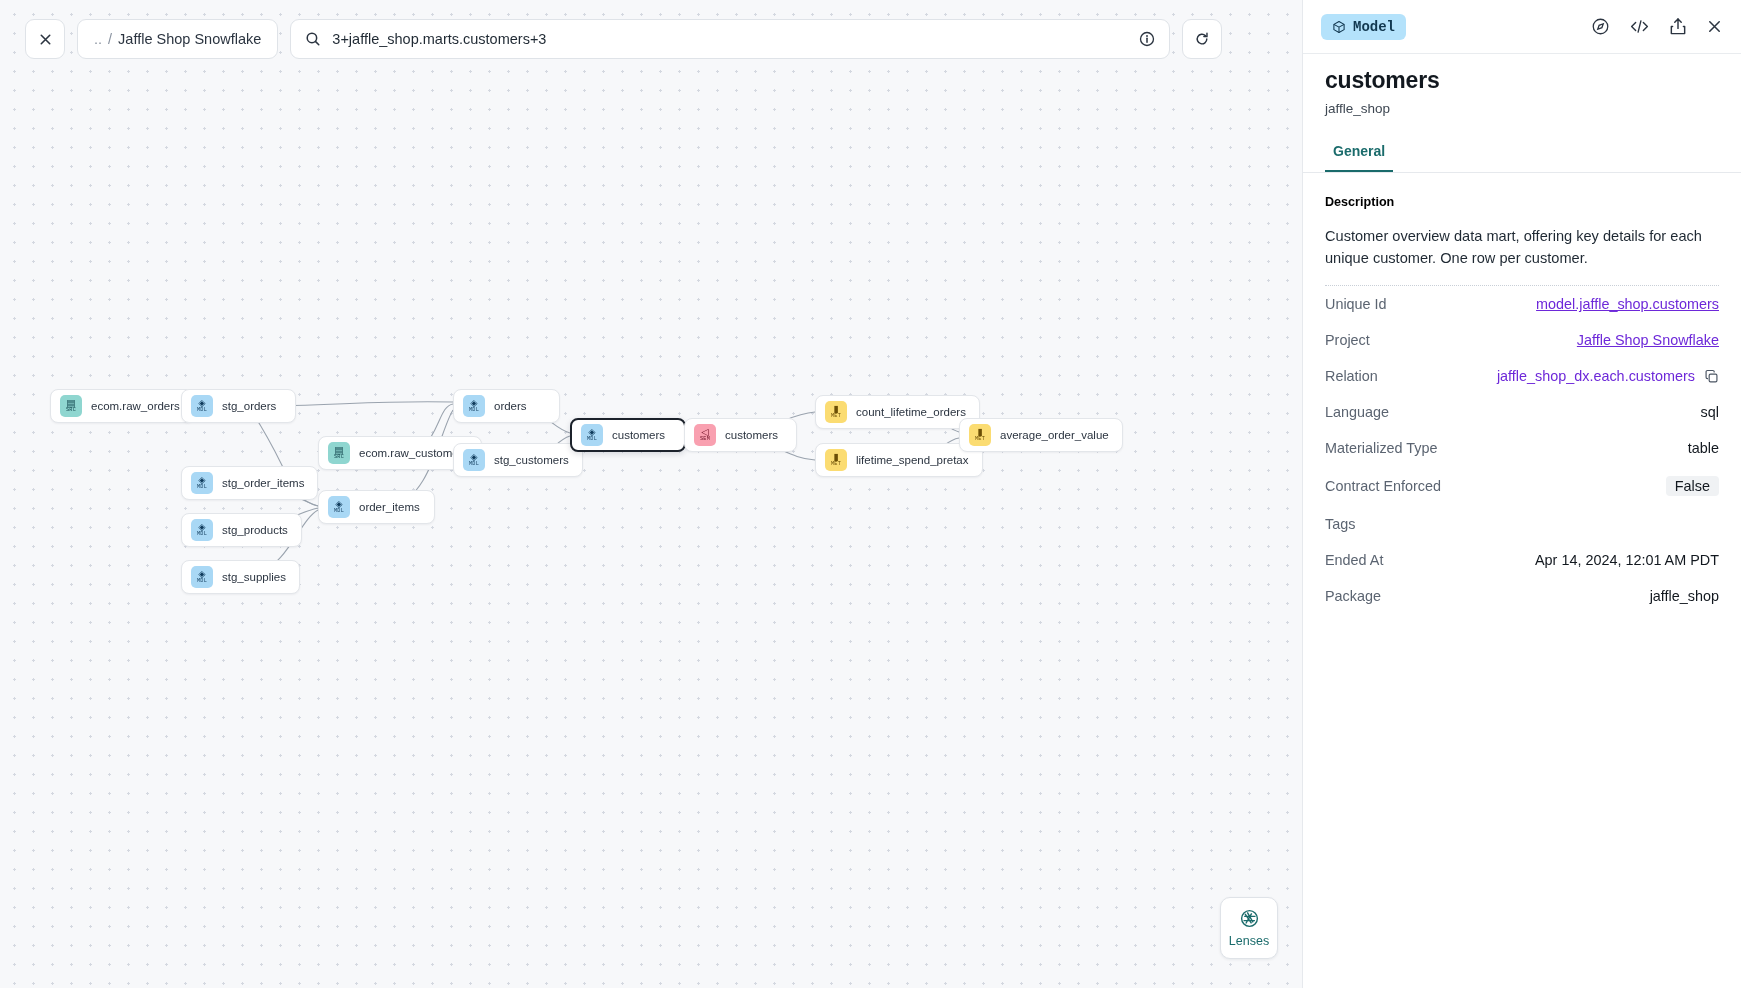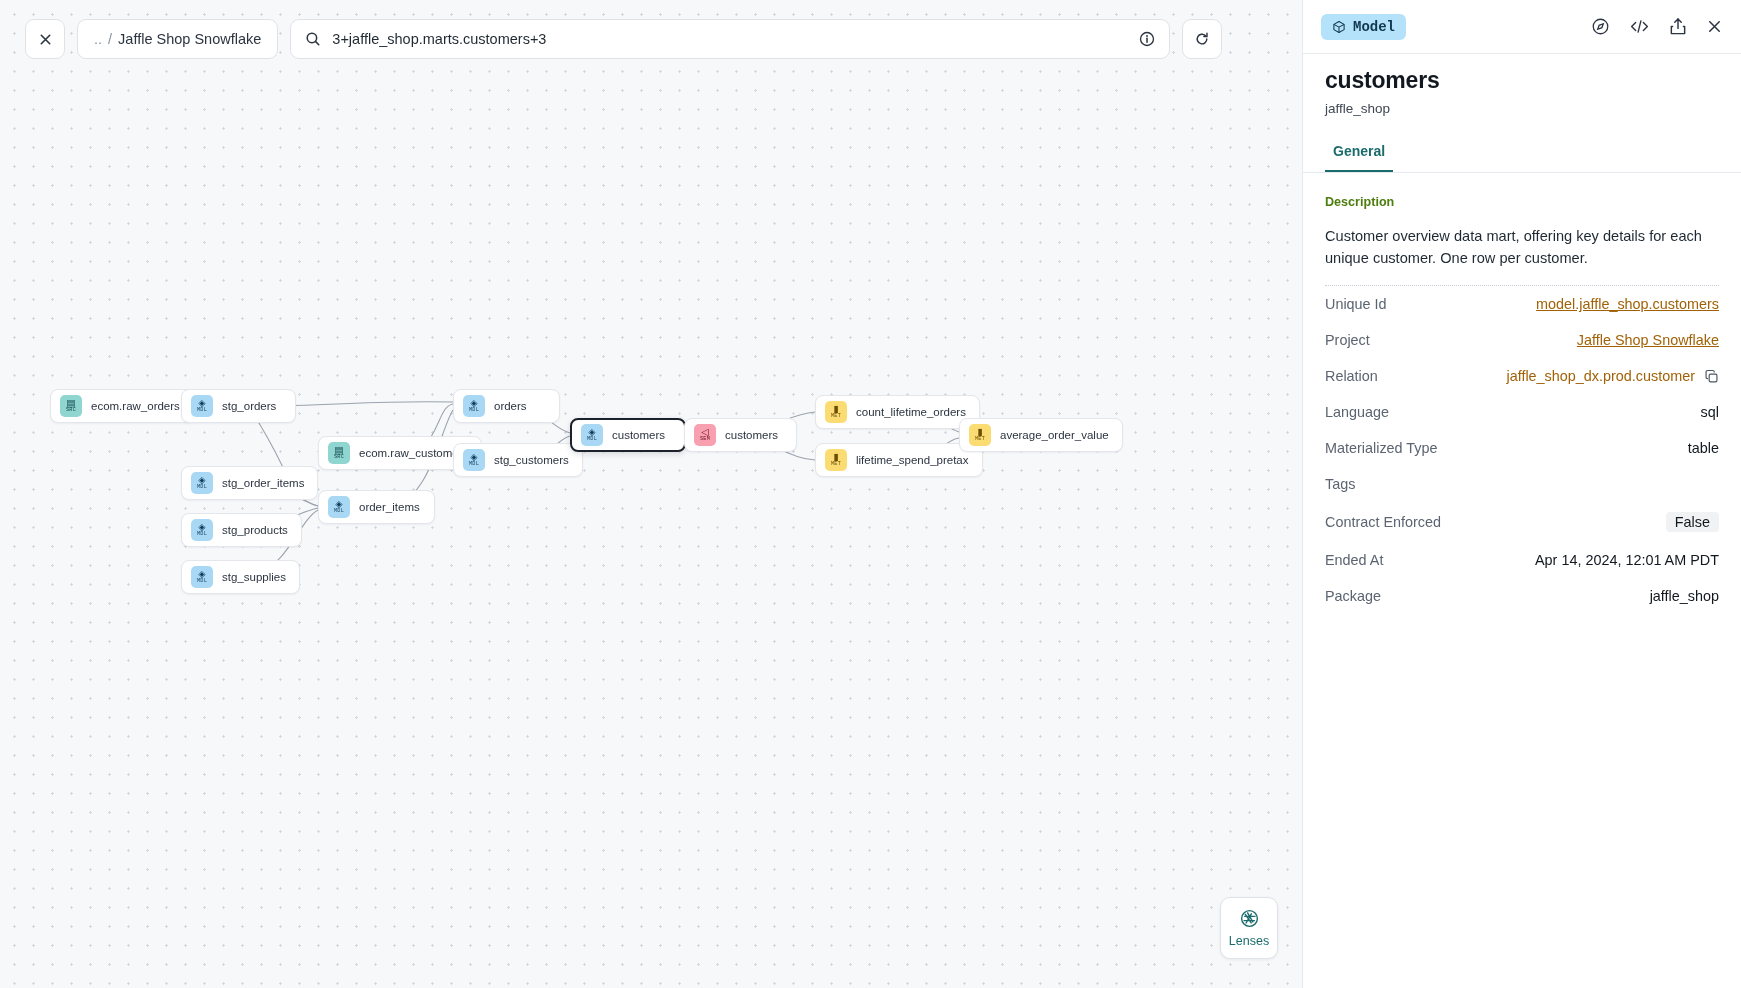--- a/index.html
+++ b/index.html
@@ -80,27 +80,27 @@
     cursor: pointer;
   }
   .panel-actions { display: flex; align-items: center; gap: 19px; color: #2b3440; }
   .panel-actions span { cursor: pointer; display: flex; }
   .panel-head { padding: 13px 22px 0 22px; border-top: 1px solid #e9ecef; }
   .panel-title { font-size: 23px; font-weight: bold; color: #12181f; letter-spacing: -.2px; }
   .panel-sub { font-size: 13.5px; color: #3e4752; margin-top: 7px; }
   .tabs { display: flex; padding: 0 22px; margin-top: 27px; border-bottom: 1px solid #e6e9ed; }
   .tab { padding: 0 8px 11px 8px; font-size: 14px; color: #1a6b6b; font-weight: bold; border-bottom: 2.5px solid #1a6b6b; cursor: pointer;}
   .panel-body { padding: 22px 22px 0 22px; overflow-y: auto; }
-  .sec-label { font-size: 12.6px; color: #4d7c0f; font-weight: bold; }
+  .sec-label { font-size: 12.6px; color: #000000; font-weight: bold; }
   .desc { font-size: 14.6px; color: #1f2933; line-height: 1.52; margin-top: 16px; }
   .divider { border-bottom: 1px dotted #c9cfd7; margin: 16px 0 0 0; }
   .row { display: flex; align-items: center; justify-content: space-between; min-height: 32px; padding: 10px 0; }
   .row .k { font-size: 14.4px; color: #5b6471; }
   .row .v { font-size: 14.4px; color: #12181f; text-align: right; display: flex; align-items: center; gap: 9px;}
-  .lnk { color: #a16207; text-decoration: underline; cursor: pointer; }
+  .lnk { color: #6d28d9; text-decoration: underline; cursor: pointer; }
   .lnk.plain { text-decoration: none; }
   .chip-gray { background: #f0f2f4; border-radius: 4px; padding: 2px 9px; }
   .chip-green { background: #bdf0cd; color: #12432a; border-radius: 13px; padding: 5px 17px; font-size: 13.6px; }
   .copy { cursor: pointer; color: #5b6471; }
 </style>
 </head>
 <body>
 
 <div class="app">
 
@@ -328,21 +328,21 @@
           </div>
           <div class="row">
             <div class="k">Project</div>
             <div class="v">
               <span class="lnk">Jaffle Shop Snowflake</span>
             </div>
           </div>
           <div class="row">
             <div class="k">Relation</div>
             <div class="v">
-              <span class="lnk plain">jaffle_shop_dx.prod.customer</span>
+              <span class="lnk plain">jaffle_shop_dx.each.customers</span>
               <span class="copy">
                 <svg width="15" height="15" viewBox="0 0 18 18" fill="none" stroke="#4b5563" stroke-width="1.4" stroke-linejoin="round">
                   <rect x="6.2" y="6.2" width="9.3" height="9.3" rx="1.6"></rect>
                   <path d="M12.2 4.1 V3.4 a1.6 1.6 0 0 0-1.6-1.6 H4.1 a1.6 1.6 0 0 0-1.6 1.6 v6.5 a1.6 1.6 0 0 0 1.6 1.6 h.7"></path>
                 </svg>
               </span>
             </div>
           </div>
           <div class="row">
             <div class="k">Language</div>
@@ -350,29 +350,29 @@
               <span>sql</span>
             </div>
           </div>
           <div class="row">
             <div class="k">Materialized Type</div>
             <div class="v">
               <span>table</span>
             </div>
           </div>
           <div class="row">
+            <div class="k">Contract Enforced</div>
+            <div class="v">
+              <span class="chip-gray">False</span>
+            </div>
+          </div>
+          <div class="row">
             <div class="k">Tags</div>
             <div class="v">
               <span></span>
-            </div>
-          </div>
-          <div class="row">
-            <div class="k">Contract Enforced</div>
-            <div class="v">
-              <span class="chip-gray">False</span>
             </div>
           </div>
           <div class="row">
             <div class="k">Ended At</div>
             <div class="v">
               <span>Apr 14, 2024, 12:01 AM PDT</span>
             </div>
           </div>
           <div class="row">
             <div class="k">Package</div>

